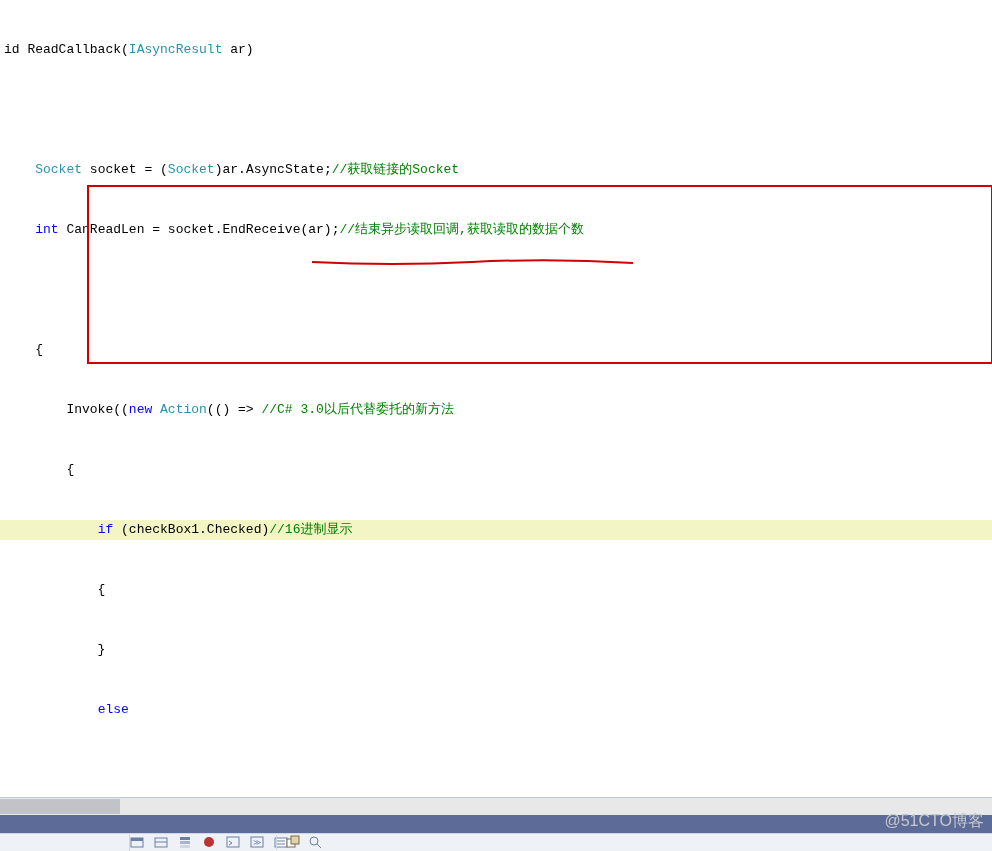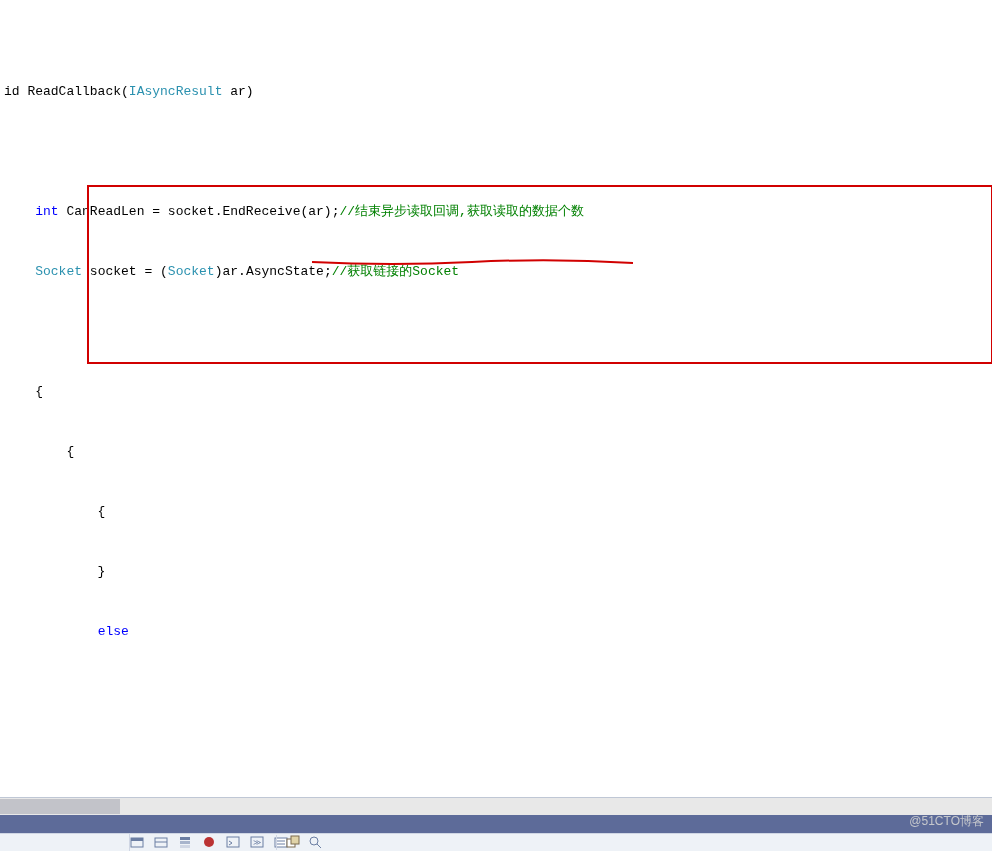--- a/index.html
+++ b/index.html
@@ -1,46 +1,48 @@
 <!DOCTYPE html>
 <html><head>
 <meta charset="utf-8">
 <style>
   html,body{margin:0;padding:0;width:992px;height:851px;overflow:hidden;background:#fff;font-family:Consolas,"Courier New",monospace;font-size:13px;line-height:20px;}
   .editor{position:relative;width:992px;height:851px;}
-  .code-area{position:absolute;left:0;top:0;width:992px;height:790px;background:#fff;color:#000;white-space:pre;margin-top:42px;}
+  .code-area{position:absolute;left:0;top:0;width:992px;height:790px;background:#fff;color:#000;white-space:pre;}
   .line{display:block;height:20px;padding-left:4px;}
   .kw{color:#0000ff;}
   .type{color:#2b91af;}
   .cmt{color:#008000;}
   .highlight{background:#f3f5c5;}
   .redbox{position:absolute;border:2px solid #d10000;pointer-events:none;}
   .scroll-track{position:absolute;left:0;bottom:36px;width:992px;height:17px;background:#e8e8e8;border-top:1px solid #bfc7d5;}
   .scroll-thumb{position:absolute;left:0;top:1px;height:15px;width:120px;background:#c2c3c9;}
   .scroll-gap{position:absolute;left:0;bottom:17px;width:992px;height:19px;background:#5d6b99;}
   .toolbar{position:absolute;left:0;bottom:0;width:992px;height:17px;background:#eef2f7;border-top:1px solid #cfd6e4;}
   .tb-icons{position:absolute;left:130px;top:1px;display:flex;gap:10px;}
   .tb-icons svg{display:block;}
   .tb-sep{position:absolute;left:276px;top:1px;width:1px;height:15px;background:#cfd6e4;}
-  .watermark{position:absolute;right:8px;bottom:20px;color:#c6c8cc;font-family:"Microsoft YaHei",Arial,sans-serif;font-size:12px;pointer-events:none;}
+  .watermark{position:absolute;right:8px;bottom:20px;color:#c6c8cc;font-family:"Microsoft YaHei",Arial,sans-serif;font-size:16px;pointer-events:none;}
   .tb-divider{position:absolute;left:129px;bottom:0;width:1px;height:17px;background:#cfd6e4;}
 </style>
 </head>
 <body>
 
 <div class="editor">
 
   <div class="code-area">
     <span class="line"><span>id ReadCallback(</span><span class="type">IAsyncResult</span><span> ar)</span></span>
     <span class="line"> </span>
+    <span class="line"><span>    </span><span class="type">Socket</span><span> socket = (</span><span class="type">Socket</span><span>)ar.AsyncState;</span><span class="cmt">//获取链接的Socket</span></span>
     <span class="line"><span>    </span><span class="kw">int</span><span> CanReadLen = socket.EndReceive(ar);</span><span class="cmt">//结束异步读取回调,获取读取的数据个数</span></span>
-    <span class="line"><span>    </span><span class="type">Socket</span><span> socket = (</span><span class="type">Socket</span><span>)ar.AsyncState;</span><span class="cmt">//获取链接的Socket</span></span>
     <span class="line"> </span>
     <span class="line"><span>    {</span></span>
+    <span class="line"><span>        Invoke((</span><span class="kw">new</span><span> </span><span class="type">Action</span><span>(() =&gt; </span><span class="cmt">//C# 3.0以后代替委托的新方法</span></span>
     <span class="line"><span>        {</span></span>
+    <span class="line highlight"><span>            </span><span class="kw">if</span><span> (checkBox1.Checked)</span><span class="cmt">//16进制显示</span></span>
     <span class="line"><span>            {</span></span>
     <span class="line"><span>            }</span></span>
     <span class="line"><span>            </span><span class="kw">else</span></span>
     
     
     
     
     
     
     

